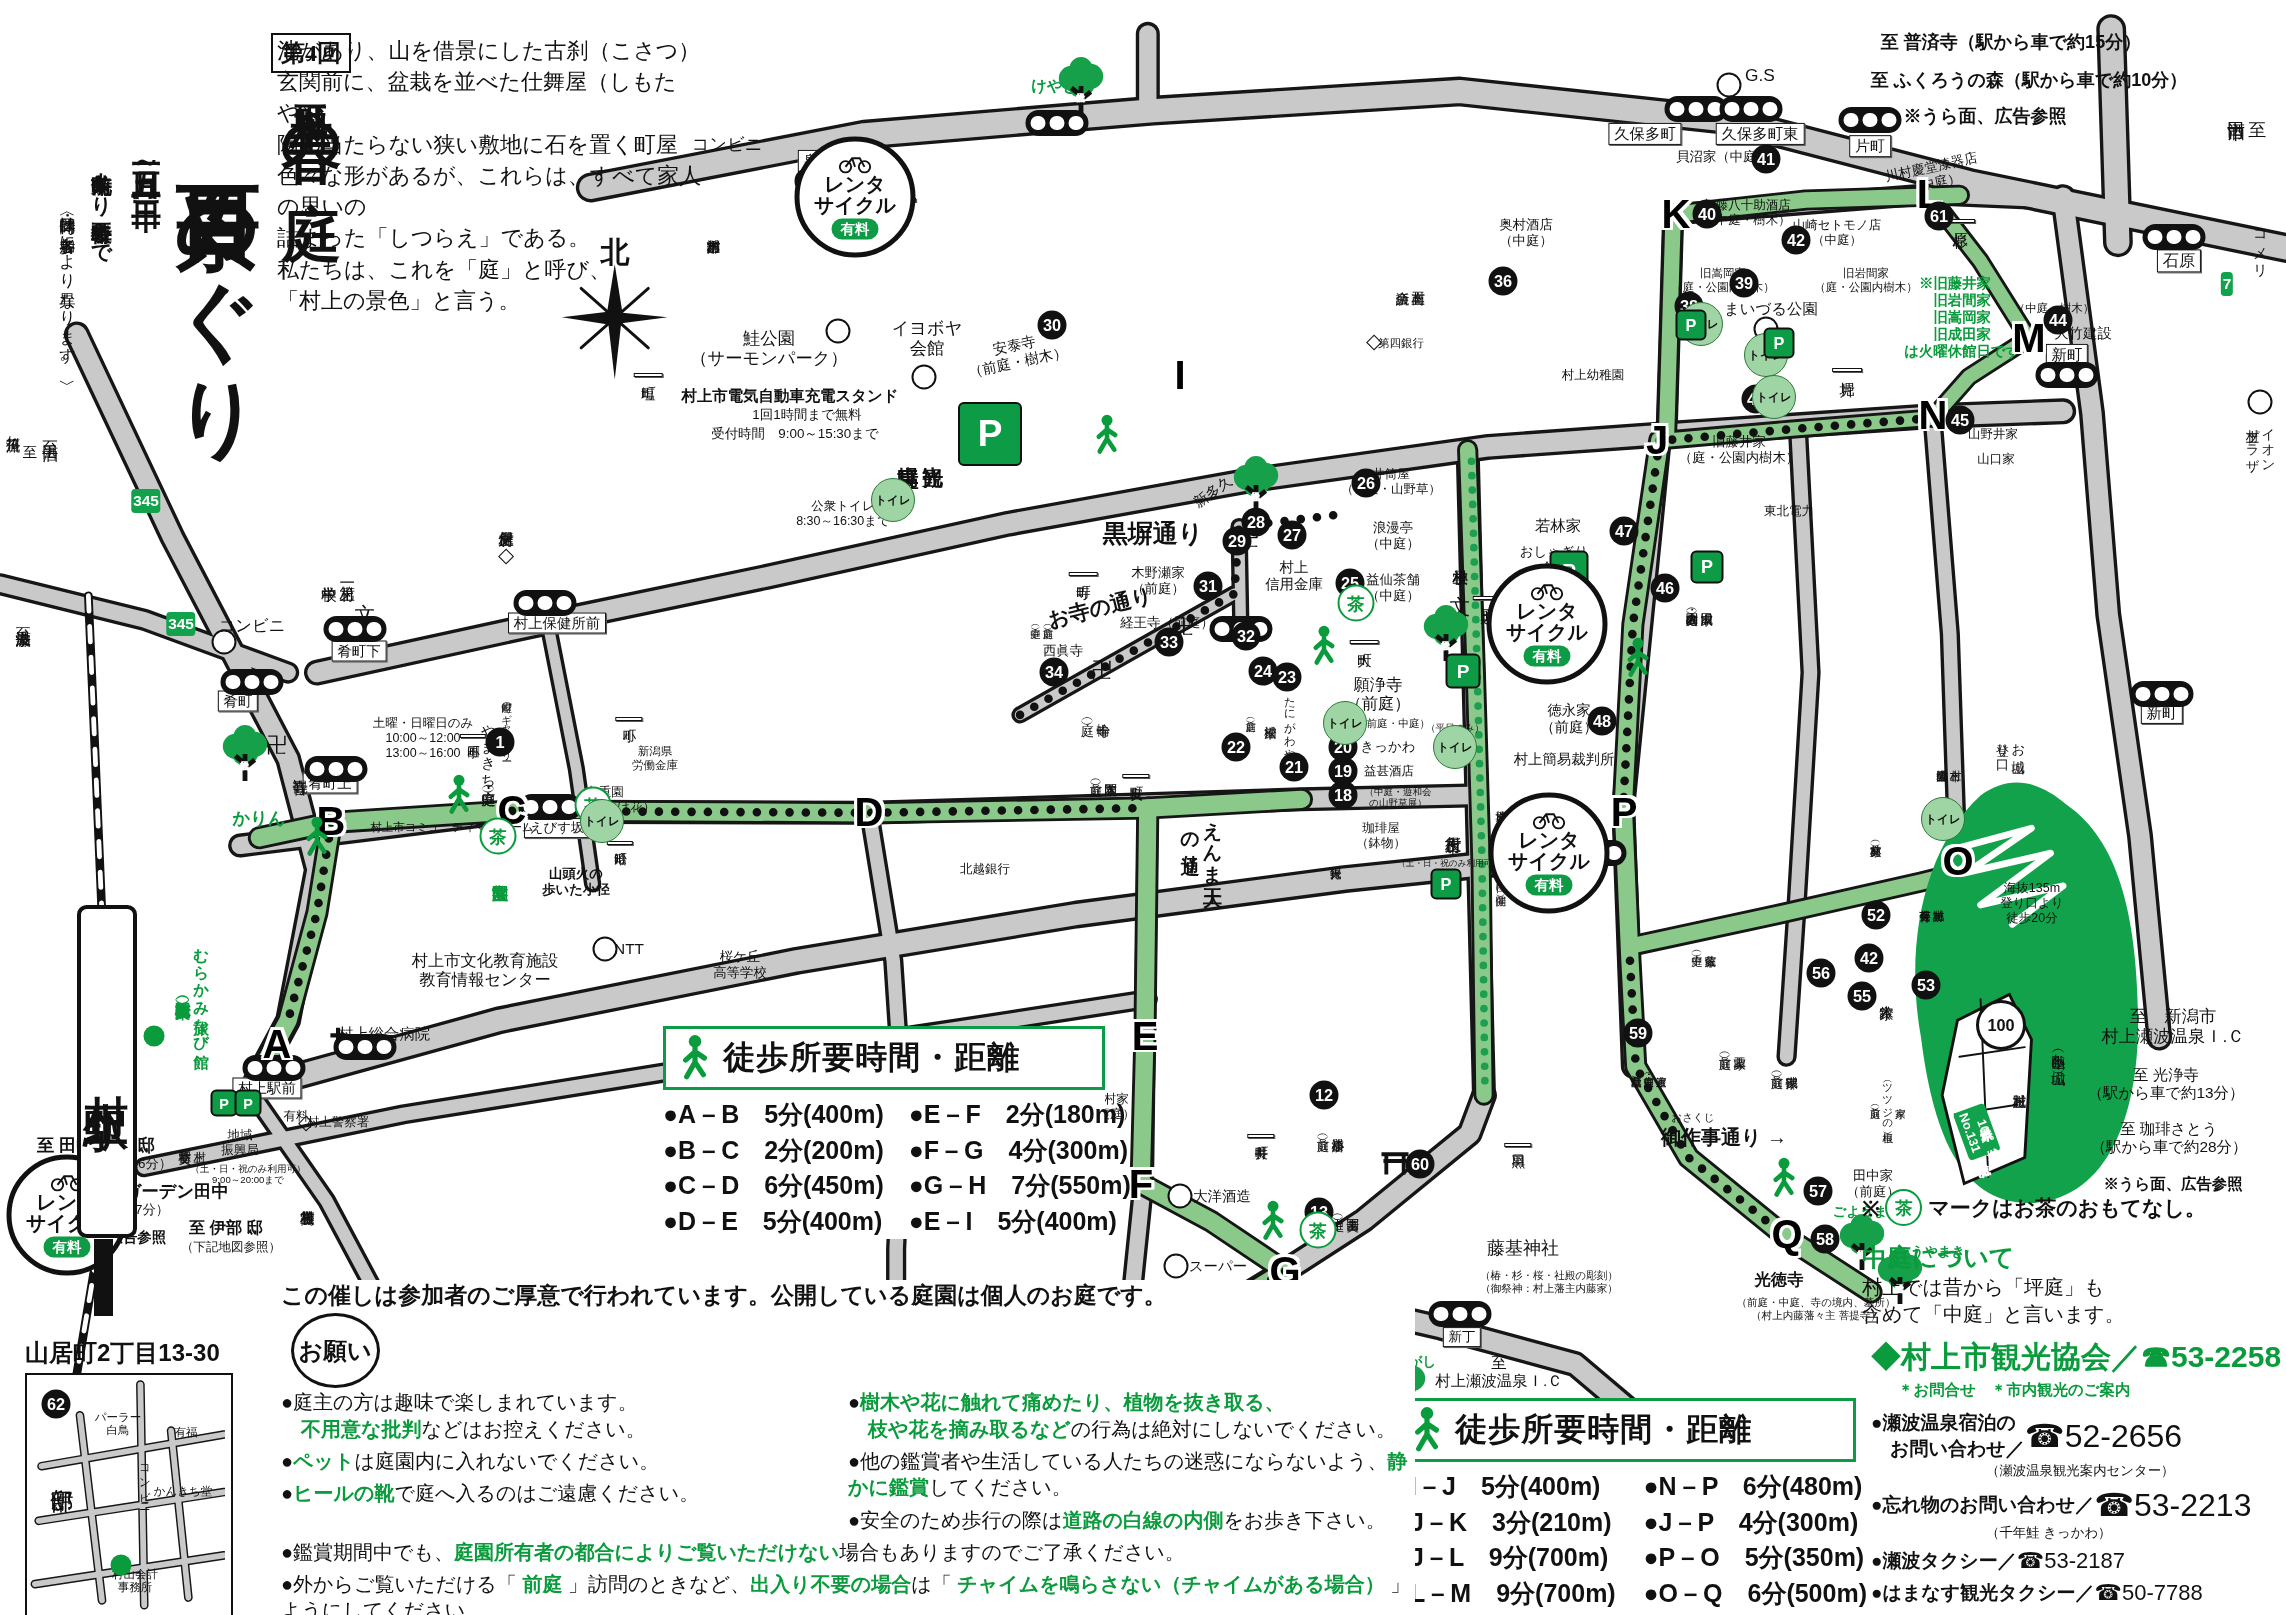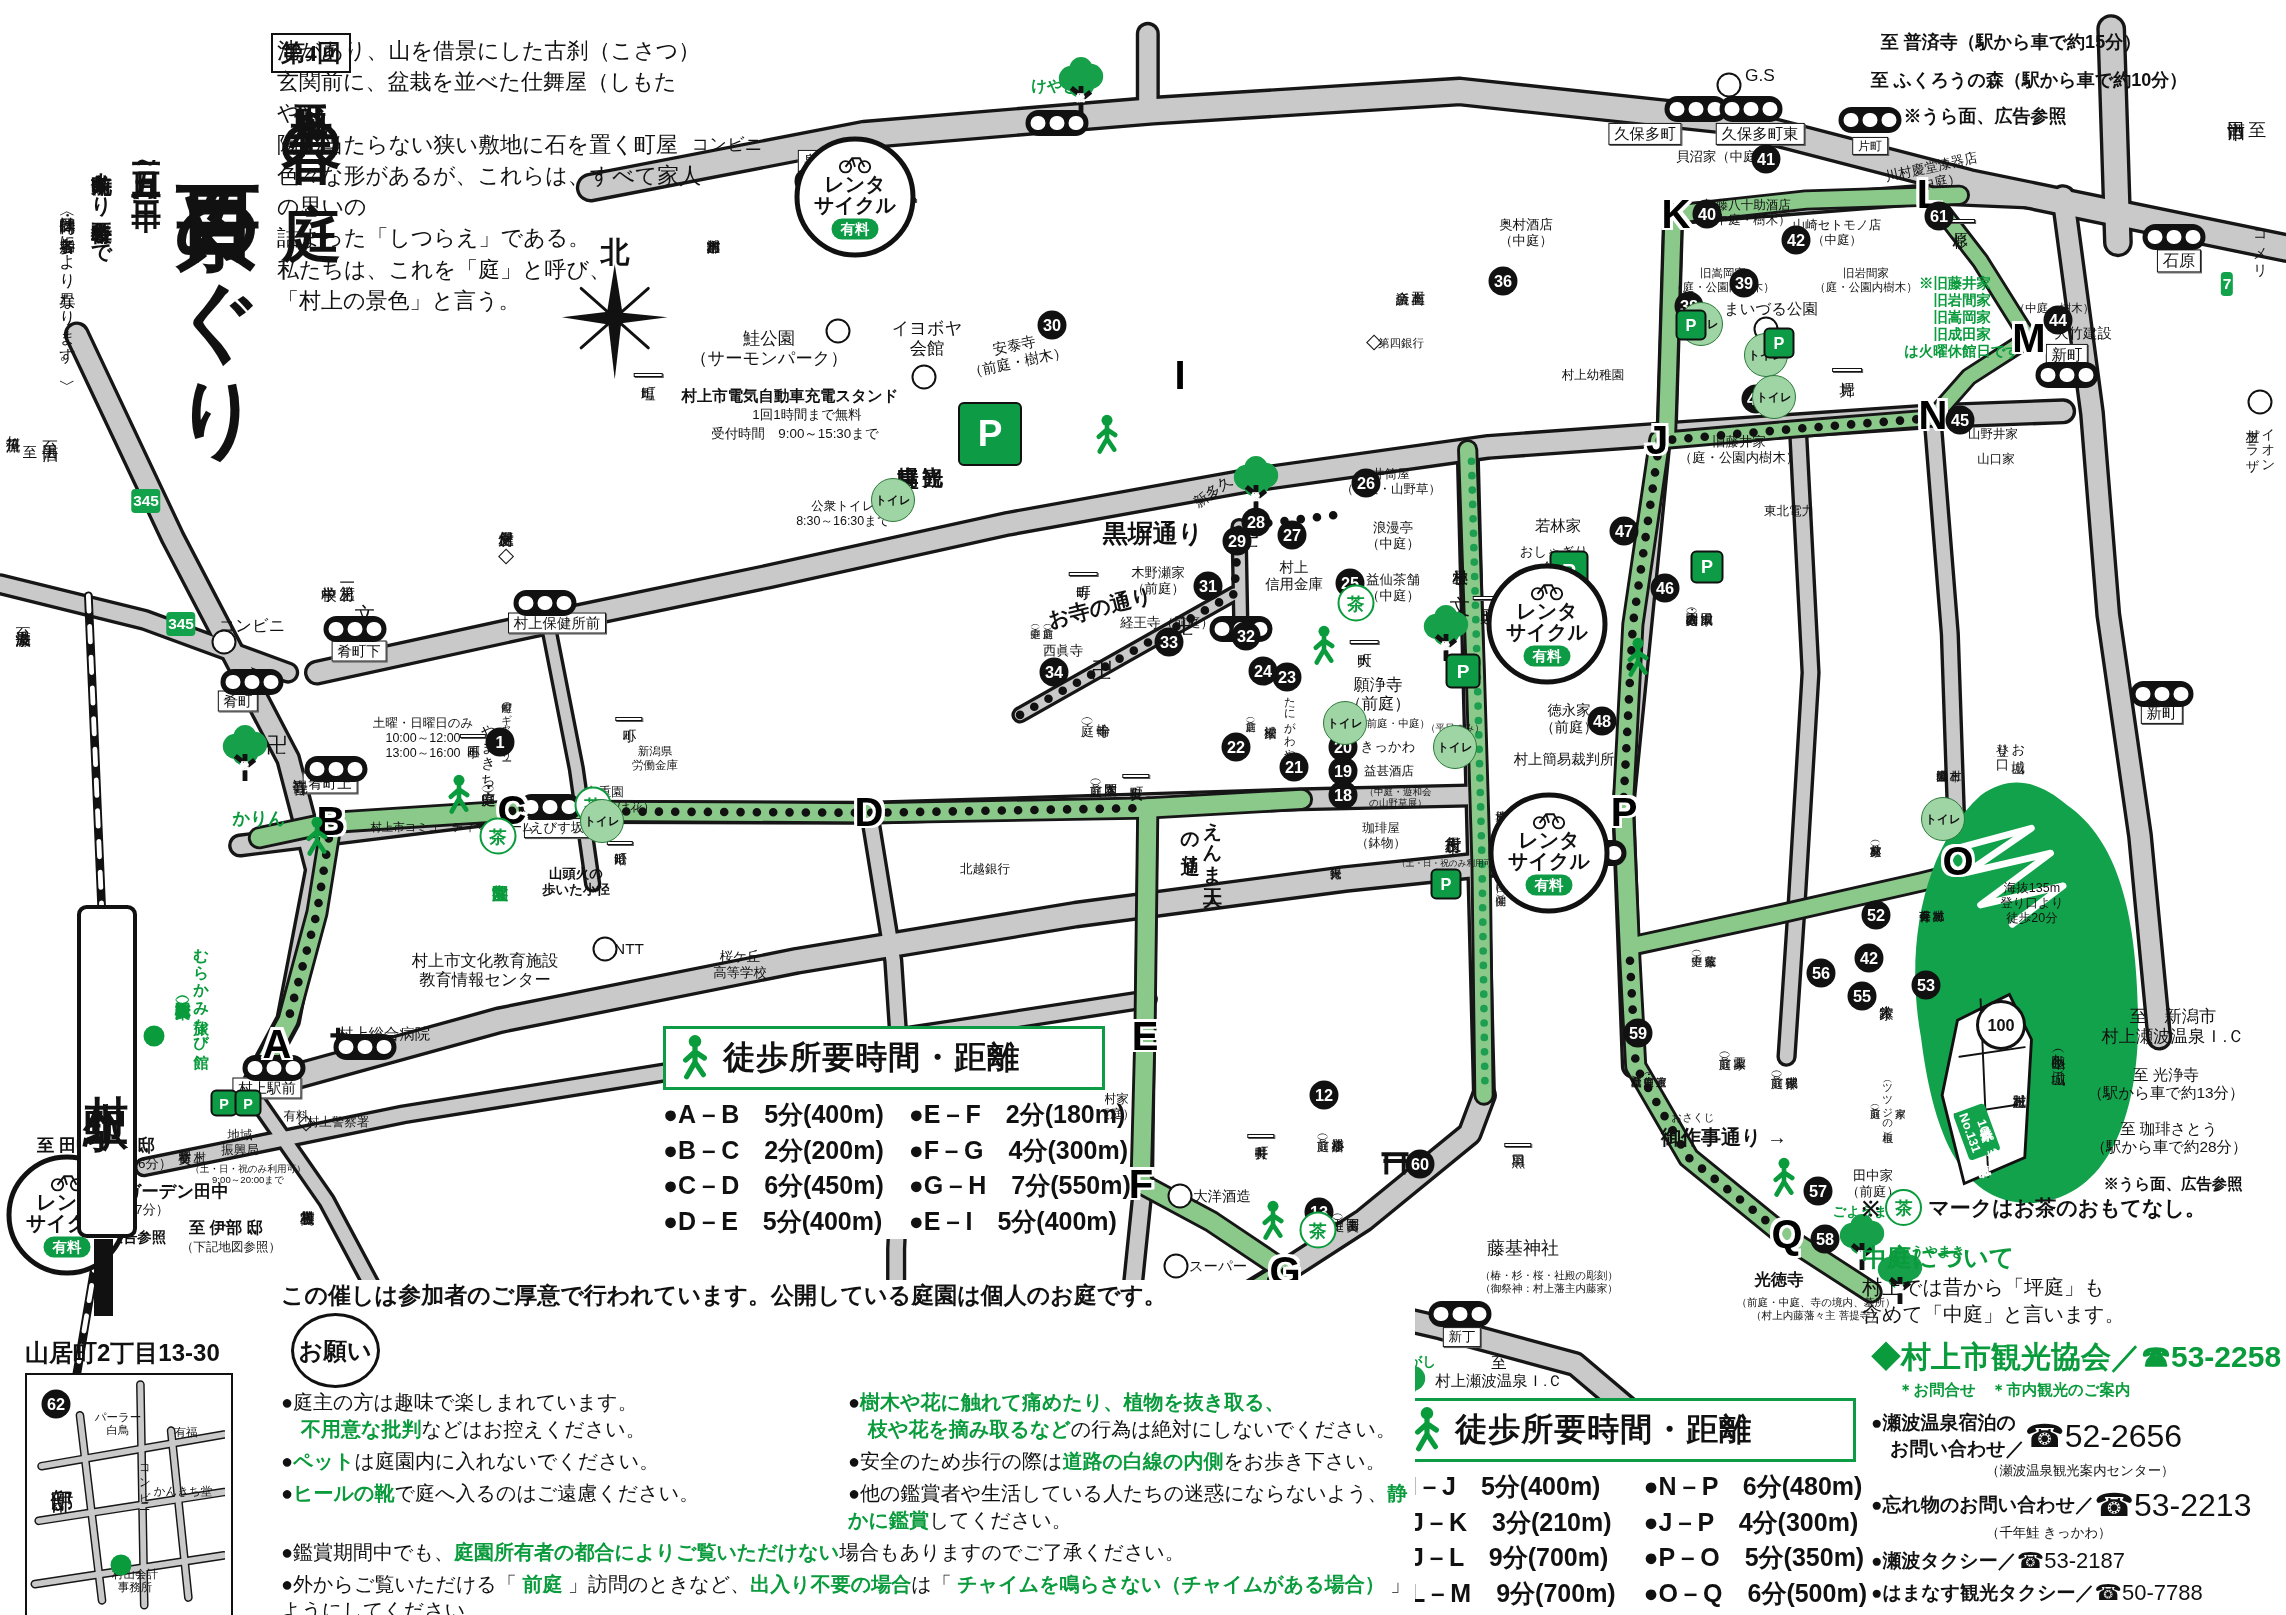--- a/index.html
+++ b/index.html
@@ -223,21 +223,21 @@
 
   <div id="labels">
       <span class="ml bd" style="left: 2011px; top: 43px; font-size: 18px;">至 普済寺（駅から車で約15分）</span>
       <span class="ml bd" style="left: 2029px; top: 81px; font-size: 18px;">至 ふくろうの森（駅から車で約10分）</span>
       <span class="ml bd" style="left: 1985px; top: 117px; font-size: 18px;">※うら面、広告参照</span>
       <span class="ml" style="left: 1760px; top: 75px; font-size: 17.3px;">G.S</span>
       <span class="ml v" style="left: 2246px; top: 108px; font-size: 18px;">至
 酒田市</span>
       <span class="ml v" style="left: 2260px; top: 245px; font-size: 14.4px;">コメリ</span>
       <span class="ml bx" style="left: 2179px; top: 261px; font-size: 16.3px;">石原</span>
-      <span class="ml bx" style="left: 1870px; top: 146px; font-size: 12px;">片町</span>
+      <span class="ml bx" style="left: 1870px; top: 146px; font-size: 15px;">片町</span>
       <span class="ml bx" style="left: 1645px; top: 134px; font-size: 15.4px;">久保多町</span>
       <span class="ml bx" style="left: 1760px; top: 134px; font-size: 15.4px;">久保多町東</span>
       <span class="ml bx" style="left: 819px; top: 161px; font-size: 15.4px;">泉町</span>
       <span class="ml" style="left: 727px; top: 144px; font-size: 17.3px;">コンビニ</span>
       <span class="ml v bx" style="left: 901px; top: 200px; font-size: 15.4px;">庄内町</span>
       <span class="ml v" style="left: 713px; top: 229px; font-size: 13.4px;">村上市消防本部</span>
       <span class="ml g" style="left: 1055px; top: 86px; font-size: 15.4px;">けやき</span>
       <span class="ml v bx" style="left: 1960px; top: 221px; font-size: 15.4px;">杉原</span>
       <span class="ml v bx" style="left: 1847px; top: 370px; font-size: 15.4px;">堀片</span>
       <span class="ml bx" style="left: 2067px; top: 355px; font-size: 15.4px;">新町</span>
@@ -888,22 +888,22 @@
     <div class="mn-cols">
       <div class="mn-col lc" id="mn-left">
           <div class="mn-b"><span>●庭主の方は趣味で楽しまれています。
 　</span><span class="g">不用意な批判</span><span>などはお控えください。</span></div>
           <div class="mn-b"><span>●</span><span class="g">ペット</span><span>は庭園内に入れないでください。</span></div>
           <div class="mn-b"><span>●</span><span class="g">ヒールの靴</span><span>で庭へ入るのはご遠慮ください。</span></div>
         </div>
       <div class="mn-col rcol" id="mn-right">
           <div class="mn-b"><span>●</span><span class="g">樹木や花に触れて痛めたり、植物を抜き取る、
 　枝や花を摘み取るなど</span><span>の行為は絶対にしないでください。</span></div>
+          <div class="mn-b"><span>●他の鑑賞者や生活している人たちの迷惑にならないよう、</span><span class="g">静かに鑑賞</span><span>してください。</span></div>
           <div class="mn-b"><span>●安全のため歩行の際は</span><span class="g">道路の白線の内側</span><span>をお歩き下さい。</span></div>
-          <div class="mn-b"><span>●他の鑑賞者や生活している人たちの迷惑にならないよう、</span><span class="g">静かに鑑賞</span><span>してください。</span></div>
         </div>
     </div>
     <div class="mn-wide" id="mn-wide">
         <div class="mn-b"><span>●鑑賞期間中でも、</span><span class="g">庭園所有者の都合によりご覧いただけない</span><span>場合もありますのでご了承ください。</span></div>
         <div class="mn-b"><span>●外からご覧いただける「 </span><span class="g">前庭</span><span> 」訪問のときなど、</span><span class="g">出入り不要の場合</span><span>は「 </span><span class="g">チャイムを鳴らさない（チャイムがある場合）</span><span> 」ようにしてください。</span></div>
       </div>
 
   </div>
 
   <div class="contacts" id="contacts">

